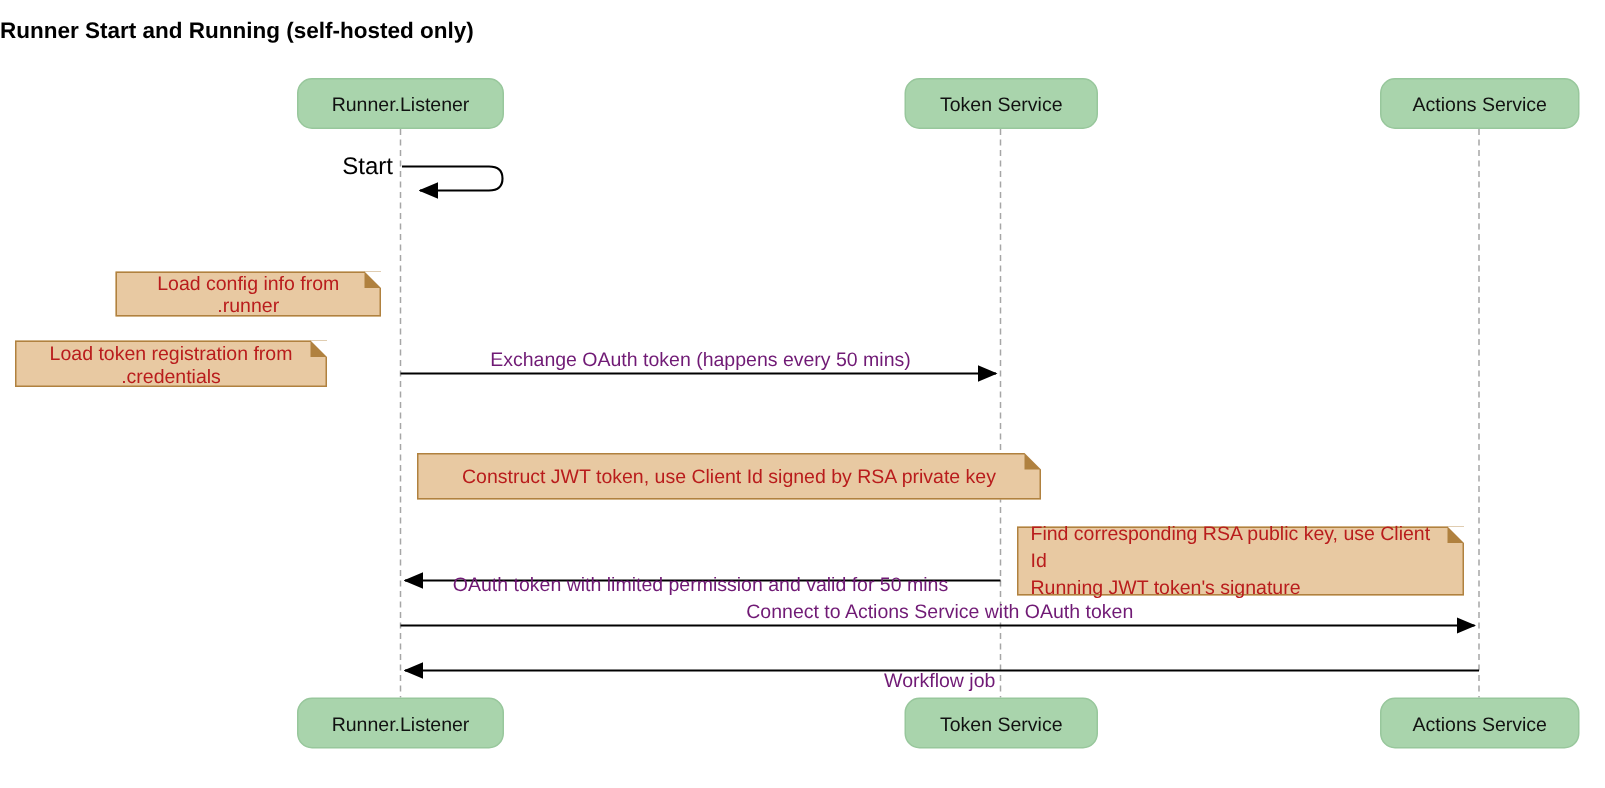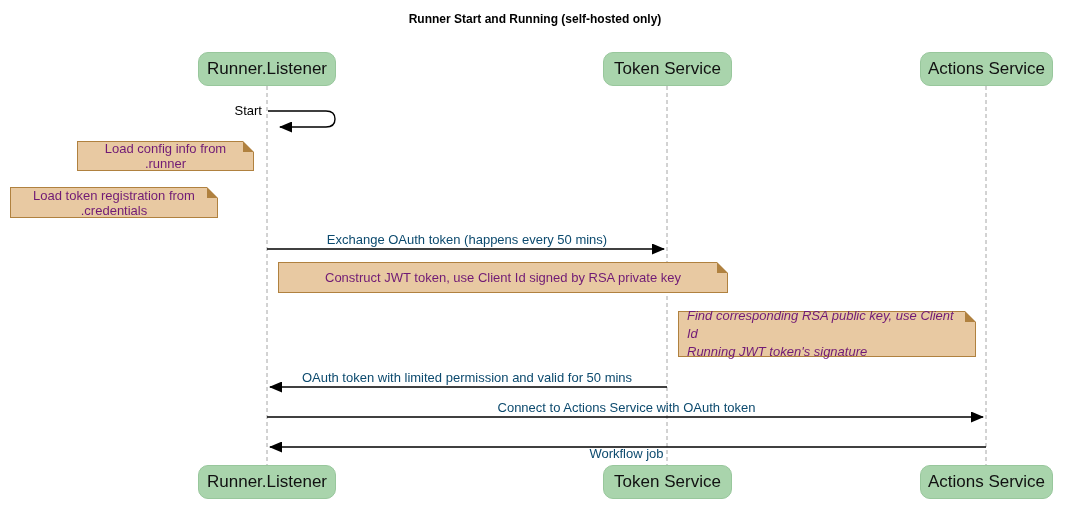--- a/index.html
+++ b/index.html
@@ -13,22 +13,22 @@
     width: 1070px;
     height: 525px;
     background: #ffffff;
     overflow: hidden;
   }
   .title {
     position: absolute;
     left: 0;
     right: 0;
     top: 12px;
-    text-align: center;
-    font-size: 12px;
+    text-align: left;
+    font-size: 15px;
     font-weight: bold;
     color: #000000;
   }
   .layer {
     position: absolute;
     left: 0;
     top: 0;
   }
   .lifeline {
     stroke: var(--lifeline-color, #a6a6a6);
@@ -44,55 +44,55 @@
   .participant {
     position: absolute;
     height: 34px;
     background: var(--actor-fill, #a9d4ac);
     border: 1px solid var(--actor-border, #98c79c);
     border-radius: 10px;
     box-sizing: border-box;
     display: flex;
     align-items: center;
     justify-content: center;
-    font-size: 17px;
+    font-size: 13px;
     color: #111111;
   }
   .msg-label {
     position: absolute;
     font-size: 13px;
-    color: #0c4a6e;
+    color: #701a75;
     text-align: center;
   }
   .start-label {
     position: absolute;
-    font-size: 13px;
+    font-size: 16px;
     color: #000000;
     text-align: right;
   }
   .note {
     position: absolute;
     background: var(--note-fill, #e8c9a2);
     border: 1px solid var(--note-border, #b0813f);
     box-sizing: border-box;
     font-size: 13px;
-    color: #701a75;
+    color: #b91c1c;
     display: flex;
     align-items: center;
     justify-content: center;
     text-align: center;
     padding: 2px 8px;
+    margin-top: 40px;
   }
   .note.multiline {
     flex-direction: column;
     align-items: flex-start;
     justify-content: center;
     text-align: left;
     line-height: 18px;
-    font-style: italic;
   }
   .note::after {
     content: "";
     position: absolute;
     top: -1px;
     right: -1px;
     width: 0;
     height: 0;
     border-style: solid;
     border-width: 0 11px 11px 0;
@@ -136,30 +136,30 @@
   </div>
 
   <div class="start-label" style="left:162px; top:103px; width:100px;">Start</div>
 
   <div class="note" style="left:77px; top:141px; width:177px; height:30px;">
     <span>Load config info from .runner</span>
   </div>
   <div class="note" style="left:10px; top:187px; width:208px; height:31px;">
     <span>Load token registration from .credentials</span>
   </div>
-  <div class="note" style="left:278px; top:262px; width:450px; height:31px;">
+  <div class="note" style="left:278px; top:262px; width:416px; height:31px;">
     <span>Construct JWT token, use Client Id signed by RSA private key</span>
   </div>
   <div class="note multiline" style="left:678px; top:311px; width:298px; height:46px;">
     <span>Find corresponding RSA public key, use Client Id</span>
     <span>Running JWT token's signature</span>
   </div>
 
   <div class="msg-label" style="left:267px; top:232px; width:400px;">Exchange OAuth token (happens every 50 mins)</div>
-  <div class="msg-label" style="left:267px; top:370px; width:400px;text-align:center;">OAuth token with limited permission and valid for 50 mins</div>
+  <div class="msg-label" style="left:267px; top:382px; width:400px;text-align:center;">OAuth token with limited permission and valid for 50 mins</div>
   <div class="msg-label" style="left:267px; top:400px; width:719px;">Connect to Actions Service with OAuth token</div>
   <div class="msg-label" style="left:267px; top:430px; width:719px;margin-top:16px;">Workflow job</div>
 
   <div class="participant" style="left:198px; top:465px; width:138px;">
     <span>Runner.Listener</span>
   </div>
   <div class="participant" style="left:603px; top:465px; width:129px;">
     <span>Token Service</span>
   </div>
   <div class="participant" style="left:920px; top:465px; width:133px;">

